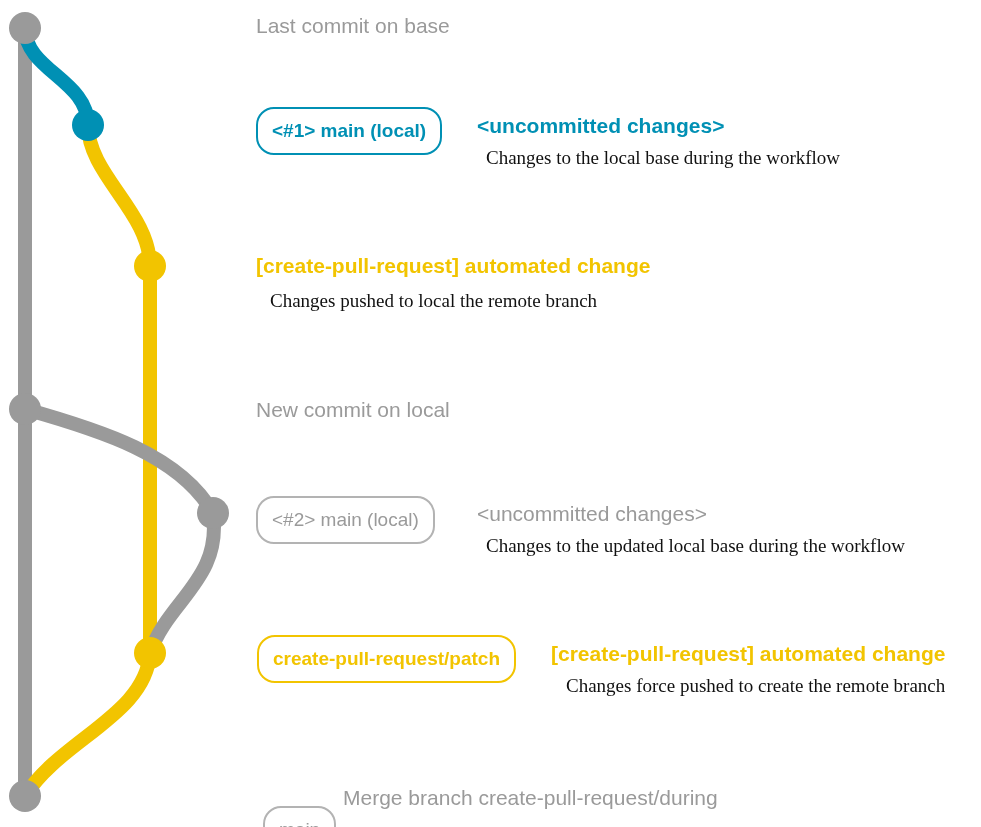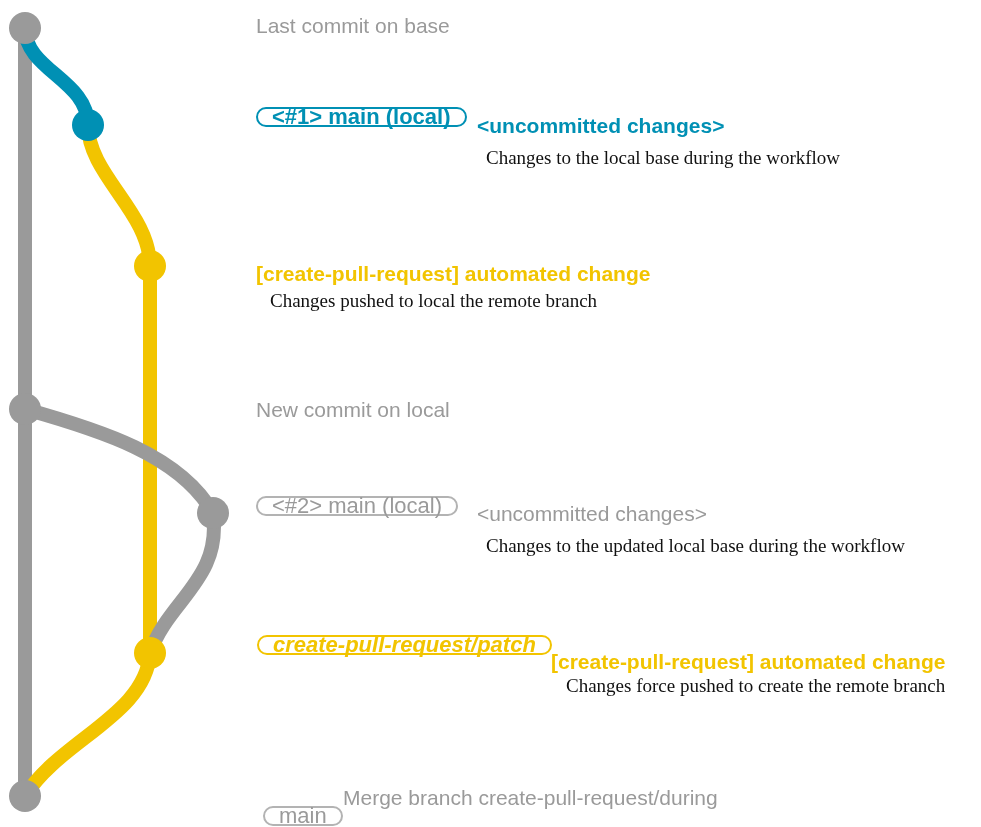--- a/index.html
+++ b/index.html
@@ -34,44 +34,44 @@
     white-space: nowrap;
   }
 
   
   .badge {
     position: absolute;
     box-sizing: border-box;
     display: flex;
     align-items: center;
     justify-content: center;
-    height: 20px;
+    height: 48px;
     border: 2px solid #9a9a9a;
     border-radius: 18px;
     font-family: "Liberation Sans", sans-serif;
-    font-size: 22px;
+    font-size: 19px;
     color: #9a9a9a;
     background: #ffffff;
     white-space: nowrap;
     padding: 0 14px;
     text-align: right;
   }
   .badge.blue   { border-color: #0090b4; color: #0090b4; font-weight: bold; }
-  .badge.yellow { border-color: #f2c400; color: #f2c400; font-weight: bold; font-style: italic; }
+  .badge.yellow { border-color: #f2c400; color: #f2c400; font-weight: bold; }
   .badge.gray   { border-color: #b3b3b3; color: #9a9a9a; }
 
   
   .subject {
     position: absolute;
     font-family: "Liberation Sans", sans-serif;
     font-size: 21px;
     white-space: nowrap;
   }
   .subject.blue   { color: #0090b4; font-weight: bold; }
-  .subject.yellow { color: #f2c400; font-weight: bold; margin-top: 8px; }
+  .subject.yellow { color: #f2c400; font-weight: bold; }
   .subject.gray   { color: #9a9a9a; }
 
   
   .note {
     position: absolute;
     font-family: "Liberation Serif", serif;
     font-size: 19px;
     color: #111111;
     white-space: nowrap;
   }

